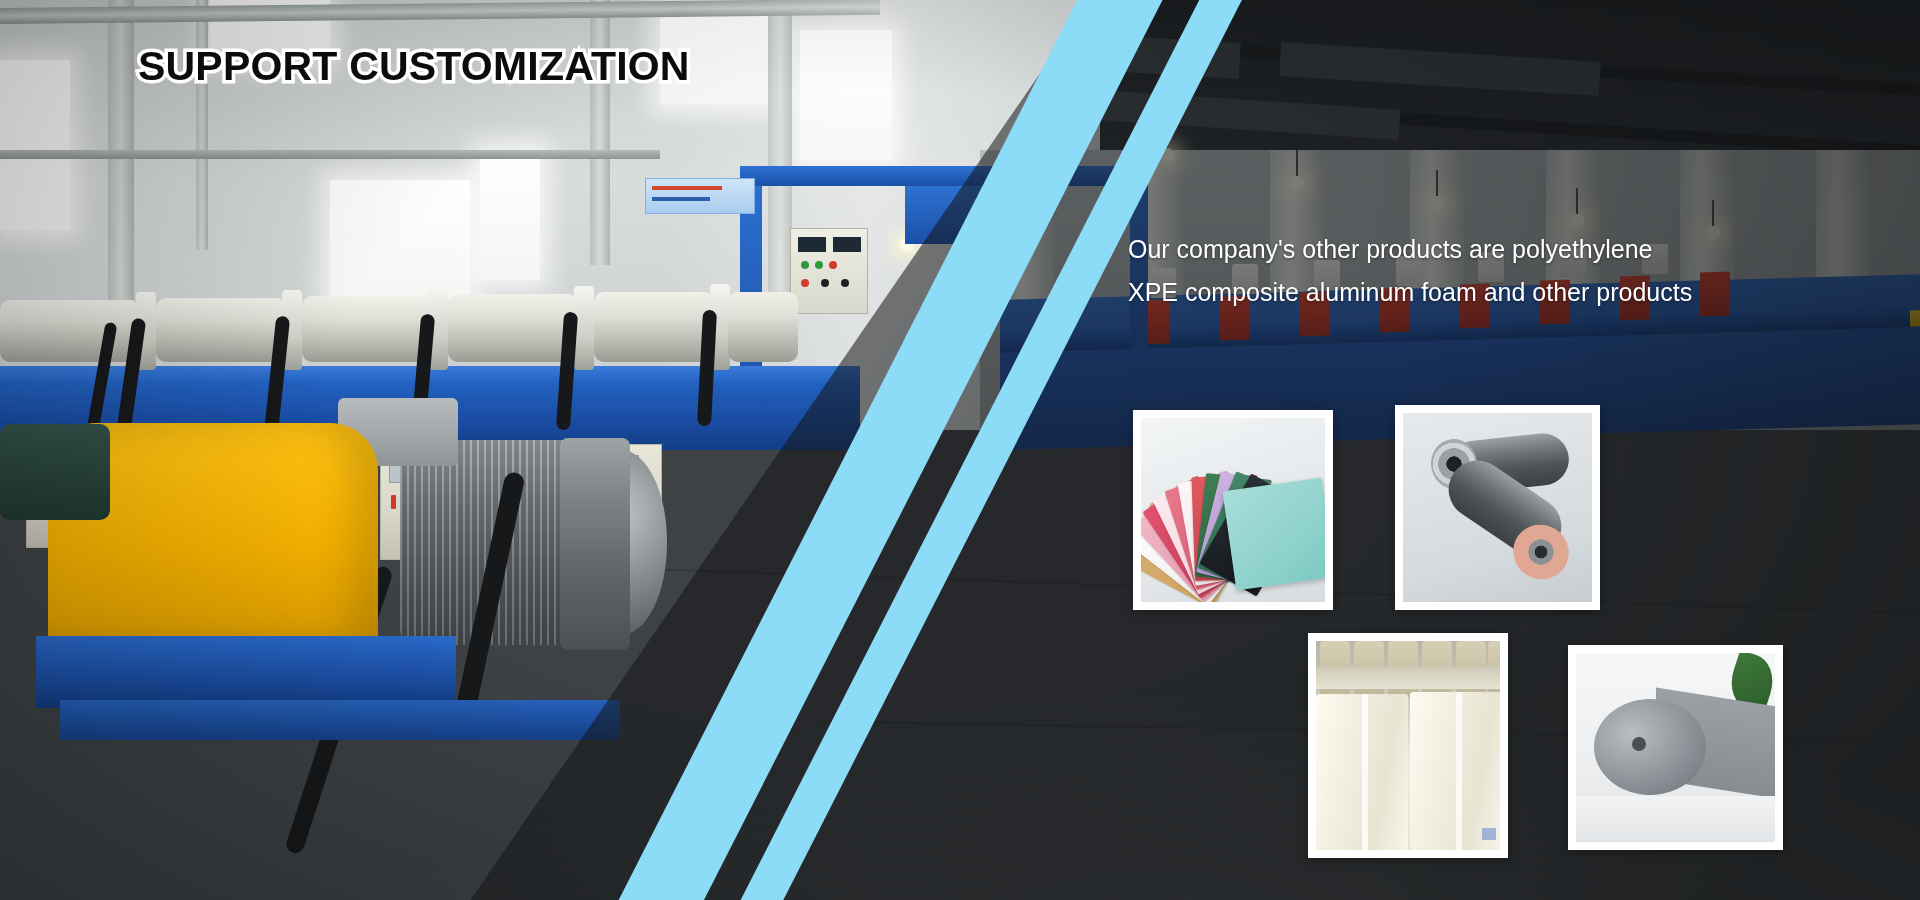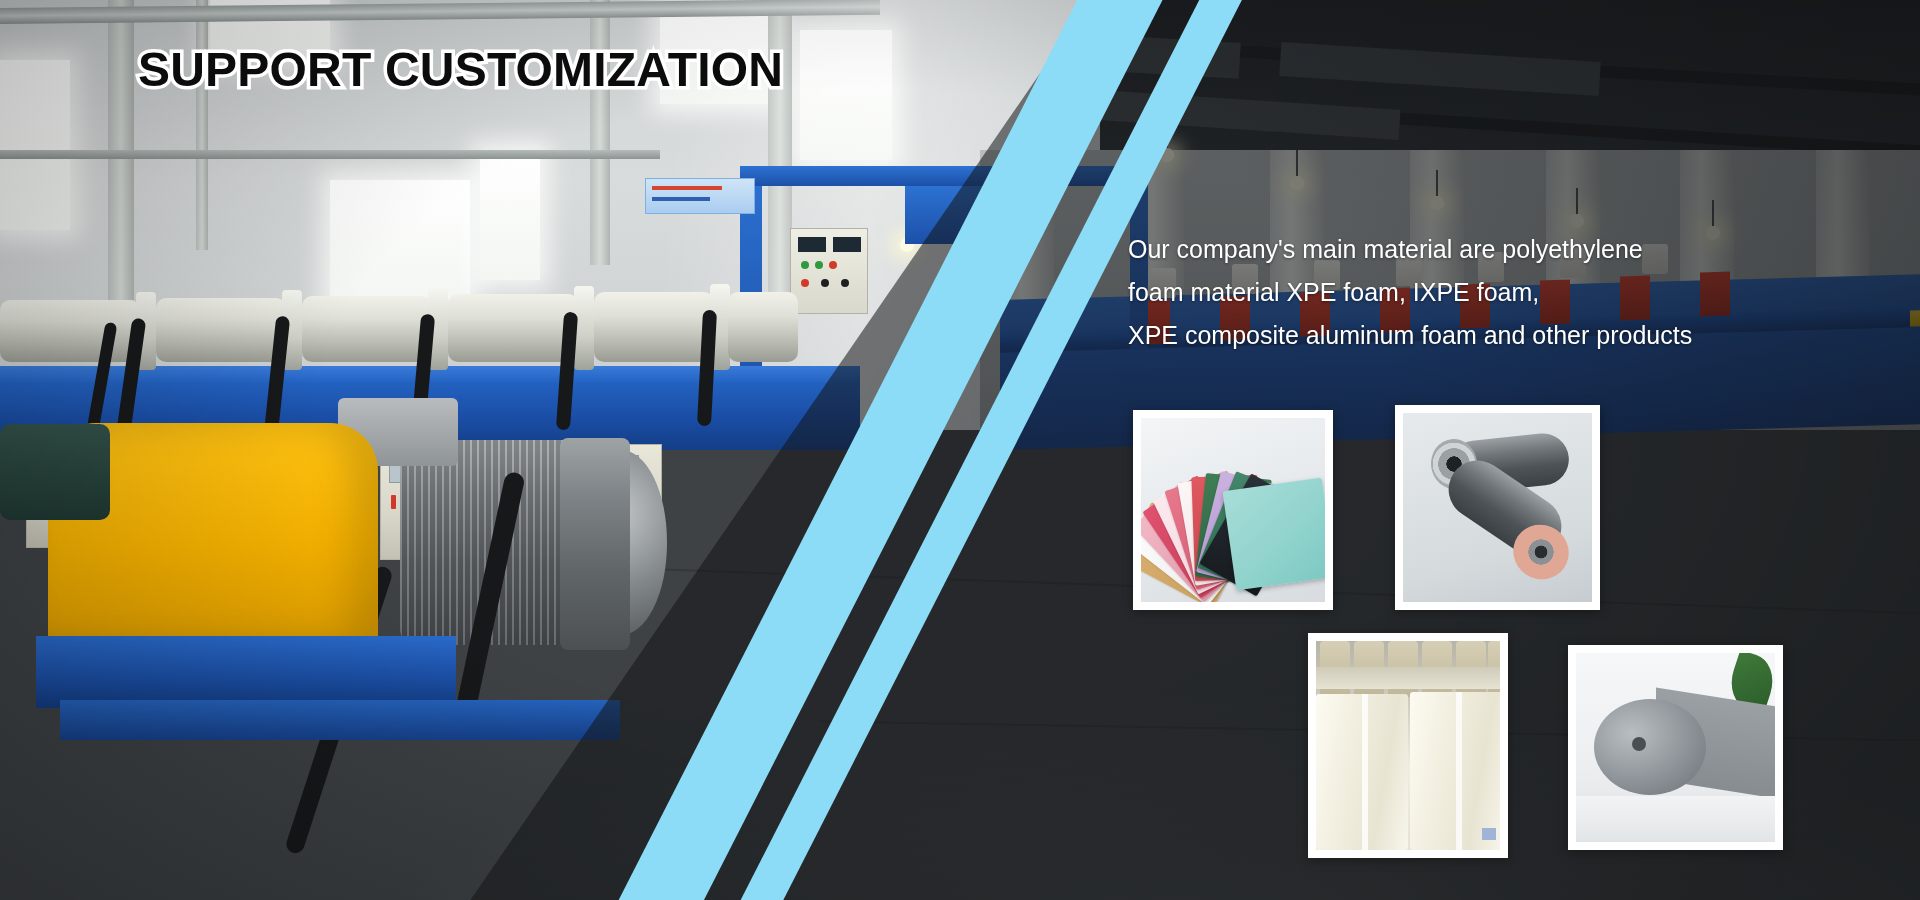--- a/index.html
+++ b/index.html
@@ -176,21 +176,21 @@
   
   .stripe{ position:absolute; top:-80px; height:1120px; transform:rotate(27deg);
            transform-origin:top left; }
   .stripe-wide{ left:1118px; width:76px; }
   .stripe-narrow{ left:1240px; width:38px; }
 
   
   .headline{
     position:absolute; left:138px; top:46px;
     font-weight:700; letter-spacing:.2px;
-    color:#0c0c0c; font-size:48px; line-height:1.0;
+    color:#0c0c0c; font-size:41px; line-height:1.0;
     -webkit-text-stroke:7px #ffffff;
     paint-order: stroke fill;
     text-transform:uppercase;
     font-family:"Liberation Sans", sans-serif;
     font-stretch:condensed;
   }
   .headline .ln{ display:block; margin-bottom:26px; white-space:nowrap; }
   .headline .ln:last-child{ margin-bottom:0; }
 
   
@@ -421,22 +421,21 @@
   <div class="dark-overlay" style="background: rgba(18, 20, 22, 0.55);"></div>
 
   <div class="stripe stripe-wide" style="background: rgb(141, 220, 247);"></div>
   <div class="stripe stripe-narrow" style="background: rgb(141, 220, 247);"></div>
 
   <div class="headline" style="color: rgb(12, 12, 12); -webkit-text-stroke: 7px rgb(255, 255, 255);">
     <span class="ln">SUPPORT CUSTOMIZATION</span>
   </div>
 
   <div class="paragraph" style="color: rgb(255, 255, 255);">
-    <span class="pl">Our company's main material are polyethylene</span>
-    <span class="pl">foam material XPE foam, IXPE foam,</span>
+    <span class="pl">Our company's other products are polyethylene</span>
     <span class="pl">XPE composite aluminum foam and other products</span>
   </div>
 
   <div class="thumb thumb-1">
     <div class="inner bg-sheets">
       <div class="sheet" style="transform:rotate(-62deg);background:linear-gradient(160deg,#d9b071,#c39a58);"></div>
       <div class="sheet" style="transform:rotate(-52deg);background:linear-gradient(160deg,#fdfdfd,#e7e7e7);"></div>
       <div class="sheet" style="transform:rotate(-43deg);background:linear-gradient(160deg,#f2b9c6,#dd8fa3);"></div>
       <div class="sheet" style="transform:rotate(-34deg);background:linear-gradient(160deg,#e0526f,#c23a55);"></div>
       <div class="sheet" style="transform:rotate(-26deg);background:linear-gradient(160deg,#fbe9ee,#f2d5dd);"></div>

